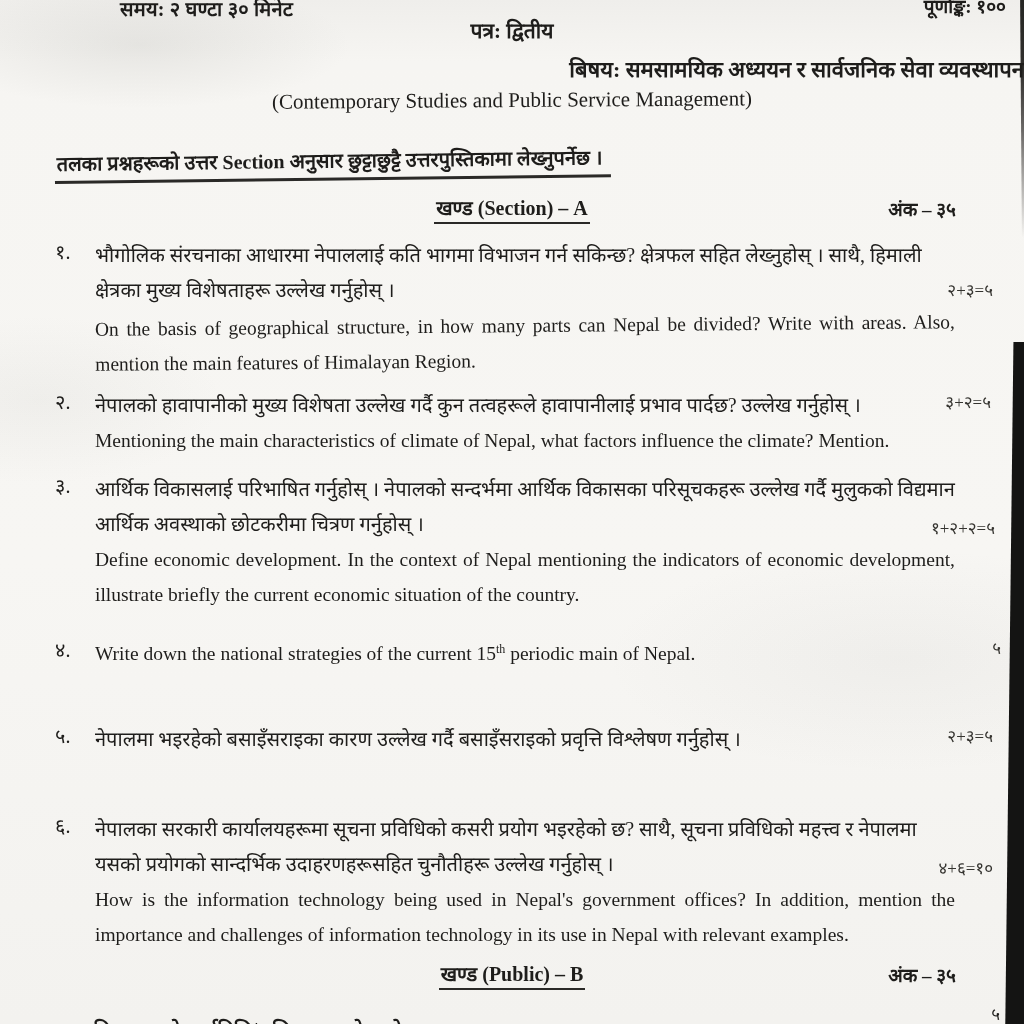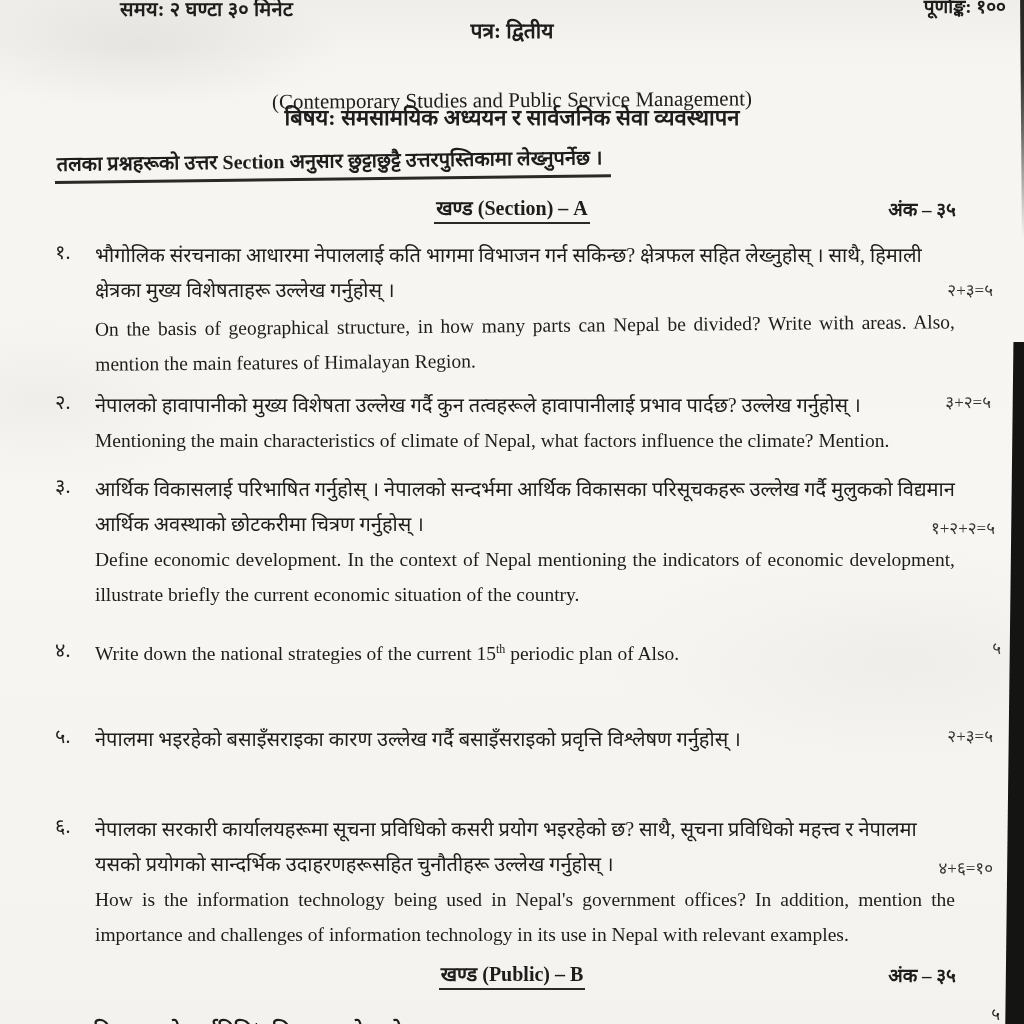--- a/index.html
+++ b/index.html
@@ -22,21 +22,21 @@
   }
   .edge-line{
     position:absolute;right:0;top:0;width:6px;height:238px;
     background:linear-gradient(to bottom,#262624 0px,#32302e 70px,#6a6866 130px,rgba(106,104,102,0) 100%);
     clip-path:polygon(35% 0%,100% 0%,100% 100%,65% 100%);
   }
   
   .hdr-time{left:120px;top:-5px;font-size:20px;font-weight:bold;letter-spacing:.2px;}
   .hdr-fullmarks{right:18px;top:-7px;font-size:19px;font-weight:bold;}
   .hdr-paper{left:0;right:0;top:16px;text-align:center;font-size:21px;font-weight:bold;}
-  .hdr-subject{left:0;right:0;top:53px;text-align:center;font-size:22px;font-weight:bold;margin-top:48px;}
+  .hdr-subject{left:0;right:0;top:53px;text-align:right;font-size:22px;font-weight:bold;}
   .hdr-subject-en{left:0;right:0;top:88px;text-align:center;font-size:21px;transform:rotate(-.4deg);}
   .instruction{
     left:55px;top:150px;font-size:20px;font-weight:bold;
     padding:0 8px 4px 2px;border-bottom:3px solid #2a2927;
     transform:rotate(-.7deg);transform-origin:left bottom;
   }
   
   .section-row{left:0;right:0;height:30px;}
   .section-title{
     position:absolute;left:0;right:0;text-align:center;
@@ -102,21 +102,21 @@
   <div class="qbody">
     <p class="np">आर्थिक विकासलाई परिभाषित गर्नुहोस् । नेपालको सन्दर्भमा आर्थिक विकासका परिसूचकहरू उल्लेख गर्दै मुलुकको विद्यमान आर्थिक अवस्थाको छोटकरीमा चित्रण गर्नुहोस् ।</p>
     <p class="en just">Define economic development. In the context of Nepal mentioning the indicators of economic development, illustrate briefly the current economic situation of the country.</p>
   </div>
   <div class="qmarks" style="top:44px;right:10px">१+२+२=५</div>
 </div>
 
 <div class="abs q" style="top:636px">
   <div class="qnum">४.</div>
   <div class="qbody">
-    <p class="en"><span>Write down the national strategies of the current 15</span><sup>th</sup><span> periodic plan of Also.</span></p>
+    <p class="en"><span>Write down the national strategies of the current 15</span><sup>th</sup><span> periodic main of Nepal.</span></p>
   </div>
   <div class="qmarks" style="top:0;right:4px">५</div>
 </div>
 
 <div class="abs q" style="top:722px">
   <div class="qnum">५.</div>
   <div class="qbody">
     <p class="np">नेपालमा भइरहेको बसाइँसराइका कारण उल्लेख गर्दै बसाइँसराइको प्रवृत्ति विश्लेषण गर्नुहोस् ।</p>
   </div>
   <div class="qmarks" style="top:2px;right:12px">२+३=५</div>

